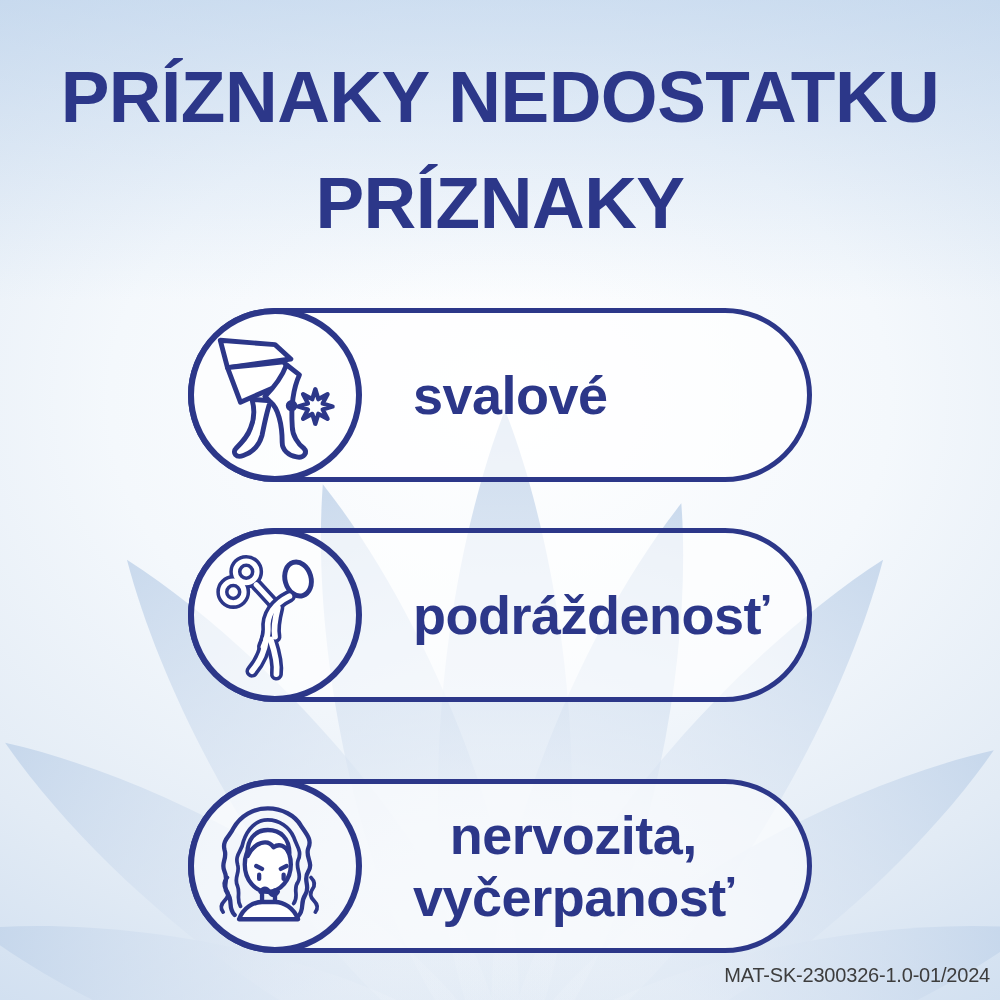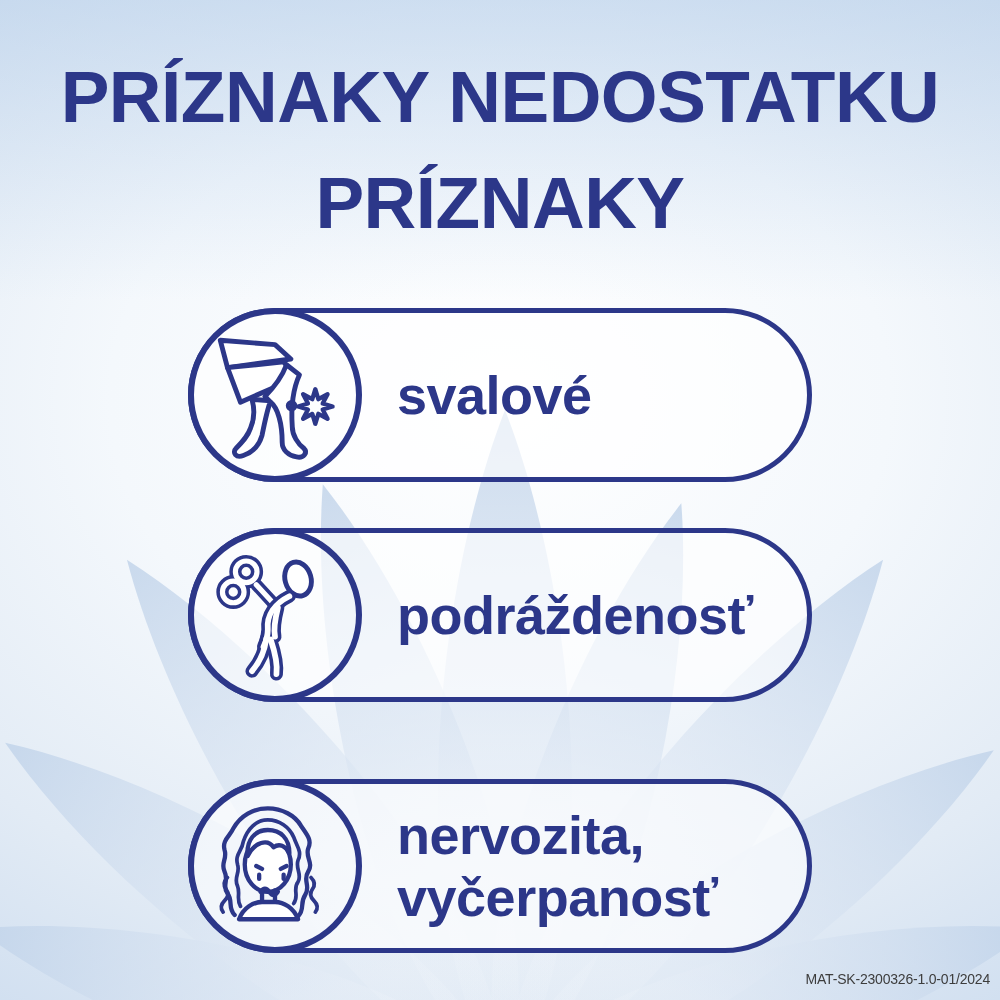--- a/index.html
+++ b/index.html
@@ -20,27 +20,28 @@
     border:5px solid #2c3789;border-radius:90px;
     background:rgba(255,255,255,0.62);
   }
   .pill-1{top:308px;} .pill-2{top:528px;} .pill-3{top:748px;margin-top:31px;}
   .icon-circle{
     position:absolute;left:-5px;top:-5px;width:174px;height:174px;box-sizing:border-box;
     border:6px solid #2c3789;border-radius:50%;
   }
   .icon-circle svg{position:absolute;left:9px;top:9px;width:144px;height:144px;}
   .pill-text{
-    position:absolute;left:204px;top:50%;transform:translateY(-50%);
+    position:absolute;left:220px;top:50%;transform:translateY(-50%);
     color:#2c3789;font-weight:bold;font-size:54px;line-height:62px;letter-spacing:-0.5px;
     white-space:nowrap;
+    text-align:center;
   }
   .footer-code{
     position:absolute;right:10px;bottom:13px;
-    color:#3d3d3d;font-size:14px;letter-spacing:-0.2px;
+    color:#3d3d3d;font-size:20px;letter-spacing:-0.2px;
   }
   .ic{stroke:#2c3789;fill:none;stroke-linecap:round;stroke-linejoin:round;}
 </style>
 </head>
 <body>
 
 <div class="canvas">
 
   <svg class="watermark" viewBox="0 0 1000 1000" aria-hidden="true">
     <defs>

